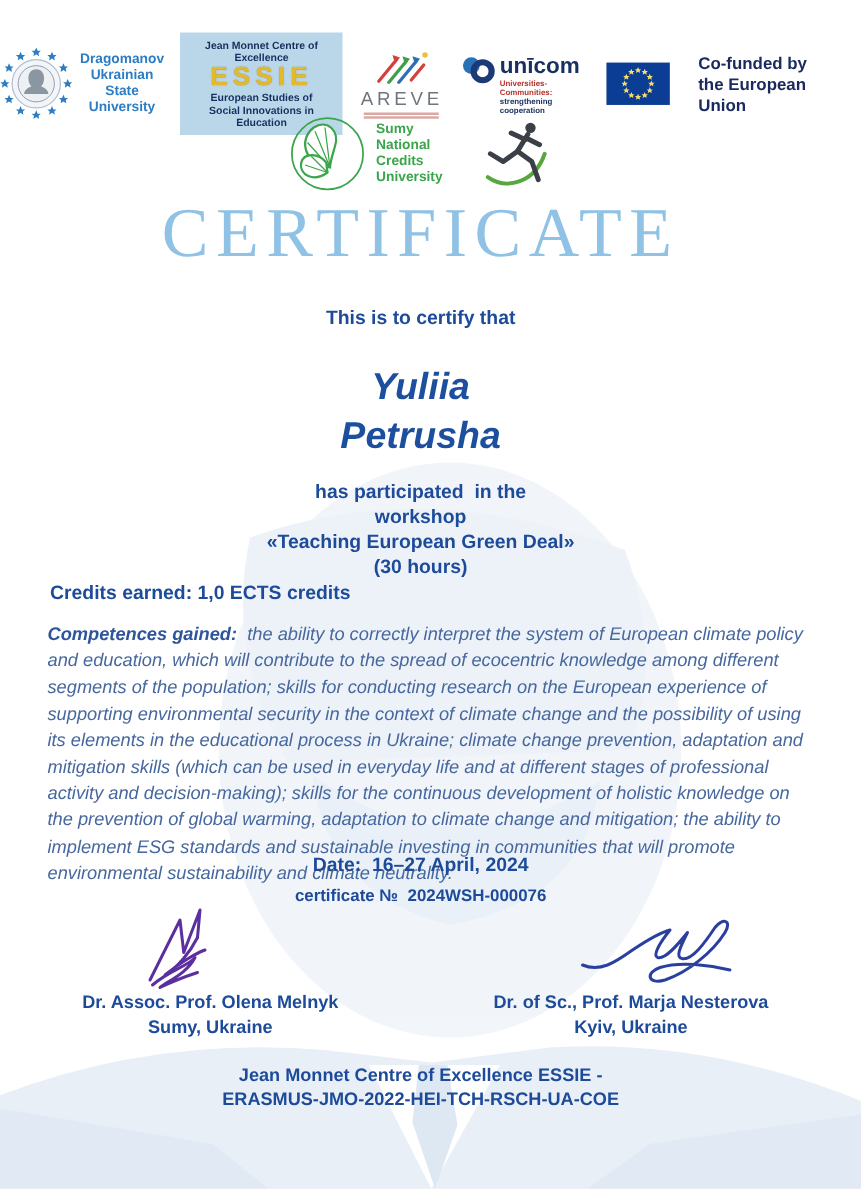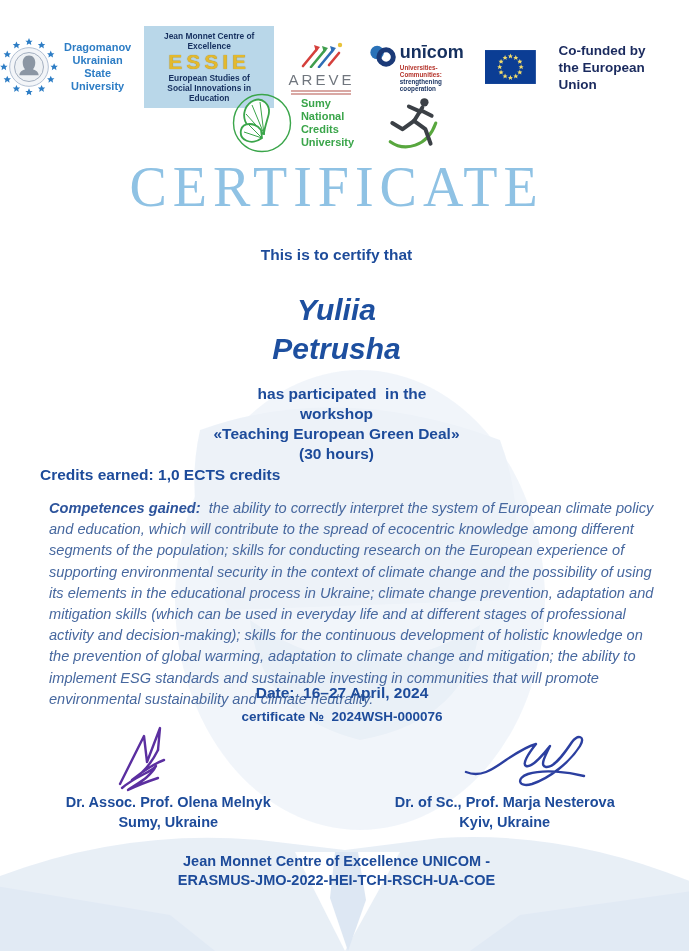--- a/index.html
+++ b/index.html
@@ -3,21 +3,21 @@
 <meta charset="utf-8">
 <title>Certificate</title>
 <style>
   html,body{margin:0;padding:0;background:#e9e9e9;}
   .page{
     position:relative; width:689px; height:951px; margin:0 auto;
     background:#ffffff; overflow:hidden;
     font-family:"Liberation Sans", sans-serif; color:#1d4b9a;
   }
   .abs{position:absolute; left:0; right:16px;}
-  .pre{white-space:pre-wrap;padding-left:11px;}
+  .pre{white-space:pre-wrap;}
   
   .watermark{position:absolute; inset:0; z-index:0; pointer-events:none;}
   .content{position:relative; z-index:1;}
   
   .logo-row1{top:26px; display:flex; justify-content:center; align-items:center; gap:13px;}
   .logo-row2{top:92px; display:flex; justify-content:center; align-items:center; gap:30px;}
   .drago{display:flex; align-items:center; gap:6px;}
   .drago-label{font-size:11px; font-weight:bold; color:#2d7dc5; line-height:13px; text-align:center;}
   .essie-box{width:137px; background:#b9d7e9; padding:5px 3px 5px 3px; text-align:center; color:#16305f;}
   .essie-h{font-size:8.4px; font-weight:bold; line-height:10px;}
@@ -261,18 +261,18 @@
         <div>Dr. Assoc. Prof. Olena Melnyk</div>
         <div>Sumy, Ukraine</div>
       </div>
       <div class="names-col">
         <div>Dr. of Sc., Prof. Marja Nesterova</div>
         <div>Kyiv, Ukraine</div>
       </div>
     </div>
 
     <div class="abs footer">
-      <div>Jean Monnet Centre of Excellence UNICOM -</div>
+      <div>Jean Monnet Centre of Excellence ESSIE -</div>
       <div>ERASMUS-JMO-2022-HEI-TCH-RSCH-UA-COE</div>
     </div>
 
   </div>
 </div>
 
 </body></html>

